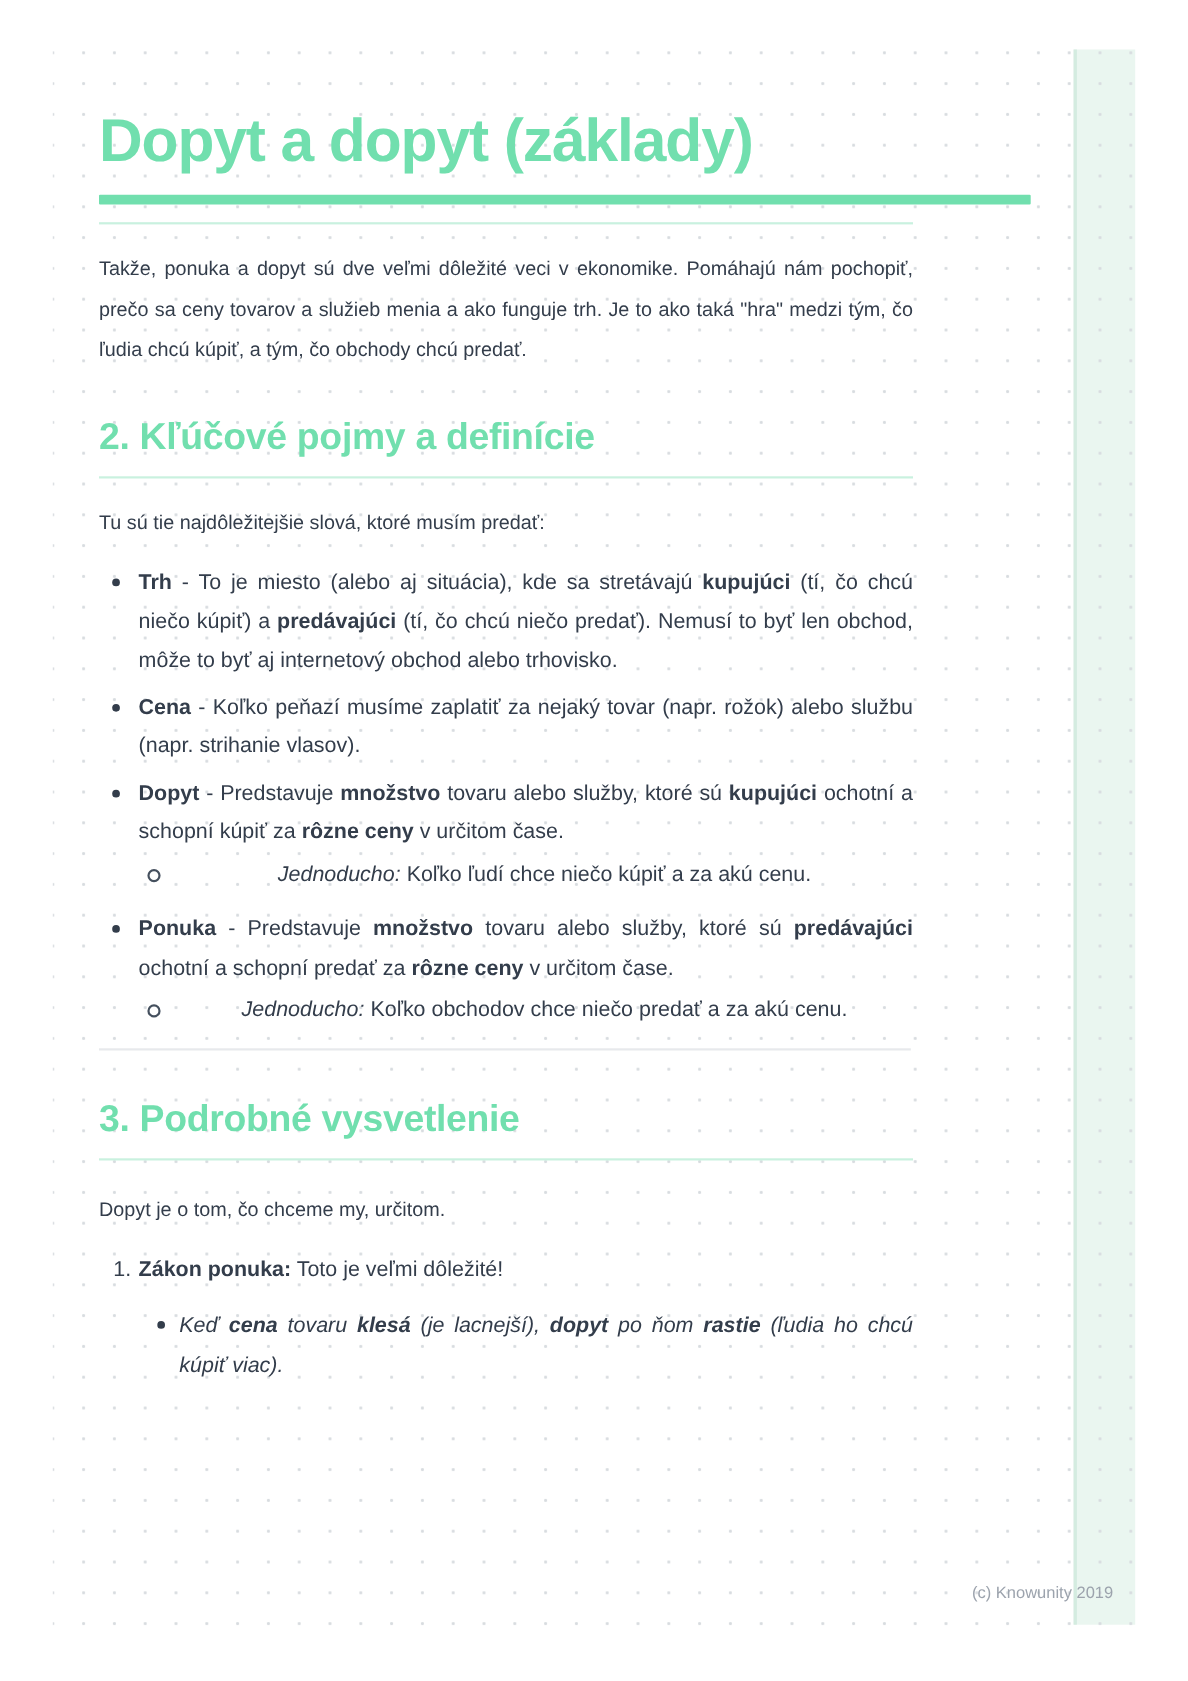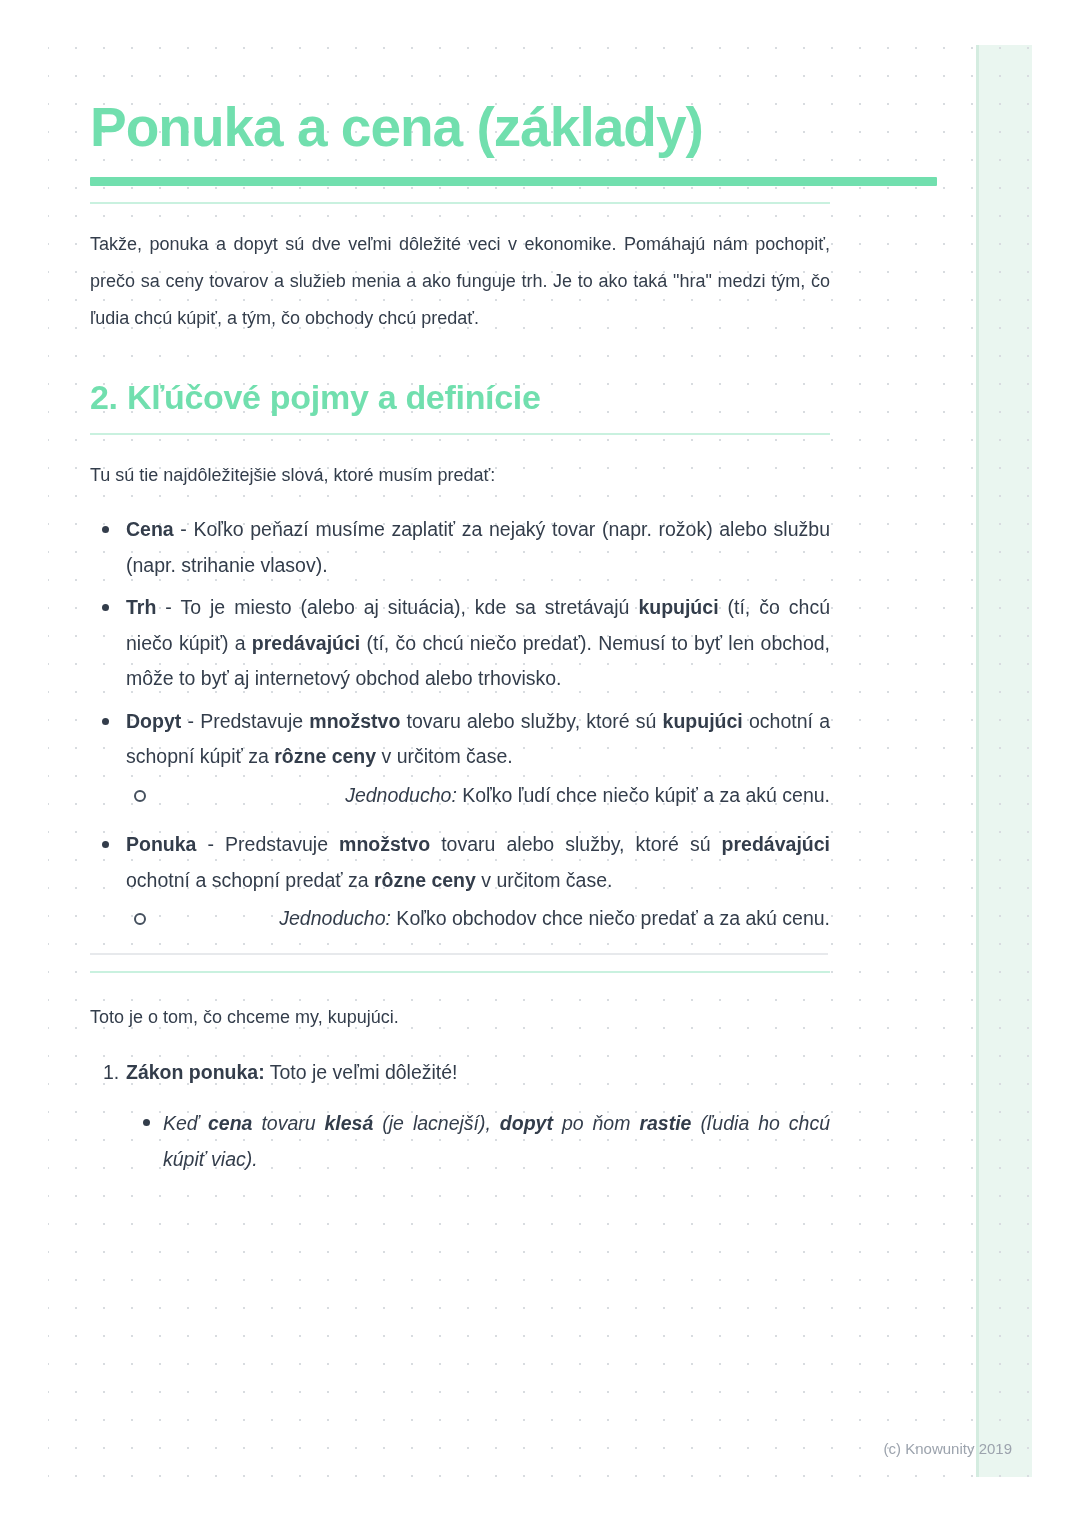--- a/index.html
+++ b/index.html
@@ -109,21 +109,21 @@
     left:12px;top:14px;
     width:7px;height:7px;
     border-radius:50%;
     background:var(--text);
   }
   li.def-item.has-sub{margin-bottom:14px;}
   .sub-item{
     position:relative;
     padding-left:34px;
     margin-top:3px;
-    text-align:right;
+    text-align:center;
   }
   .sub-item::before{
     content:"";
     position:absolute;
     left:8px;top:12px;
     width:8px;height:8px;
     border:2px solid #45505E;
     border-radius:50%;
     background:transparent;
   }
@@ -177,56 +177,57 @@
   i{font-style:italic;}
 </style>
 </head>
 <body>
 
 <div class="side-band"></div>
 <div class="dot-grid"></div>
 
 <div class="content">
 
-  <h1 class="doc-title">Ponuka a cena (základy)</h1>
+  <h1 class="doc-title">Dopyt a dopyt (základy)</h1>
   <div class="title-bar"></div>
 
   <div class="h2-rule"></div>
   <p class="body-text">Takže, ponuka a dopyt sú dve veľmi dôležité veci v ekonomike. Pomáhajú nám pochopiť, prečo sa ceny tovarov a služieb menia a ako funguje trh. Je to ako taká "hra" medzi tým, čo ľudia chcú kúpiť, a tým, čo obchody chcú predať.</p>
 
   <h2 class="section-heading" style="margin-top:40px;">2. Kľúčové pojmy a definície</h2>
   <div class="h2-rule"></div>
   <p class="body-text">Tu sú tie najdôležitejšie slová, ktoré musím predať:</p>
 
   <ul class="def-list">
     <li class="def-item">
+      <span><b>Trh</b> - To je miesto (alebo aj situácia), kde sa stretávajú <b>kupujúci</b> (tí, čo chcú niečo kúpiť) a <b>predávajúci</b> (tí, čo chcú niečo predať). Nemusí to byť len obchod, môže to byť aj internetový obchod alebo trhovisko.</span>
+    </li>
+    <li class="def-item">
       <span><b>Cena</b> - Koľko peňazí musíme zaplatiť za nejaký tovar (napr. rožok) alebo službu (napr. strihanie vlasov).</span>
-    </li>
-    <li class="def-item">
-      <span><b>Trh</b> - To je miesto (alebo aj situácia), kde sa stretávajú <b>kupujúci</b> (tí, čo chcú niečo kúpiť) a <b>predávajúci</b> (tí, čo chcú niečo predať). Nemusí to byť len obchod, môže to byť aj internetový obchod alebo trhovisko.</span>
     </li>
     <li class="def-item has-sub">
       <span><b>Dopyt</b> - Predstavuje <b>množstvo</b> tovaru alebo služby, ktoré sú <b>kupujúci</b> ochotní a schopní kúpiť za <b>rôzne ceny</b> v určitom čase.</span>
       <div class="sub-item">
         <span><i>Jednoducho:</i> Koľko ľudí chce niečo kúpiť a za akú cenu.</span>
       </div>
     </li>
     <li class="def-item has-sub">
       <span><b>Ponuka</b> - Predstavuje <b>množstvo</b> tovaru alebo služby, ktoré sú <b>predávajúci</b> ochotní a schopní predať za <b>rôzne ceny</b> v určitom čase.</span>
       <div class="sub-item">
         <span><i>Jednoducho:</i> Koľko obchodov chce niečo predať a za akú cenu.</span>
       </div>
     </li>
   </ul>
 
   <div class="divider"></div>
 
+  <h2 class="section-heading" style="margin-top:42px;">3. Podrobné vysvetlenie</h2>
   <div class="h2-rule"></div>
 
-  <p class="body-text" style="margin-top:26px;">Toto je o tom, čo chceme my, kupujúci.</p>
+  <p class="body-text" style="margin-top:26px;">Dopyt je o tom, čo chceme my, určitom.</p>
 
   <div class="num-item">
     <span class="num-label">1.</span>
     <span><b>Zákon ponuka:</b> Toto je veľmi dôležité!</span>
   </div>
 
   <ul class="nested-list">
     <li class="nested-item">
       <span>Keď <b>cena</b> tovaru <b>klesá</b> (je lacnejší), <b>dopyt</b> po ňom <b>rastie</b> (ľudia ho chcú kúpiť viac).</span>
     </li>

